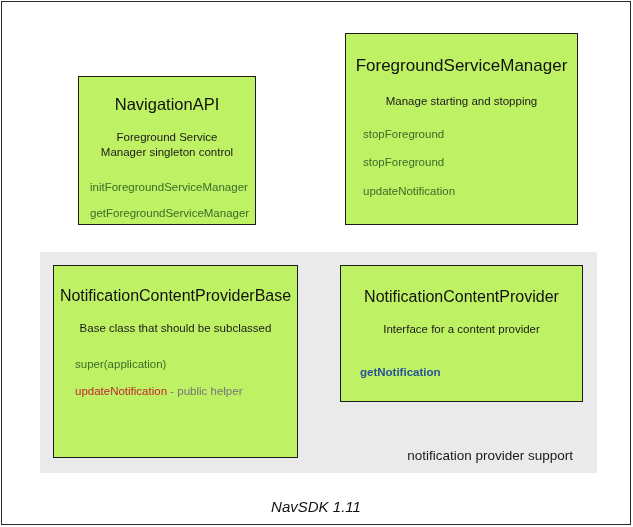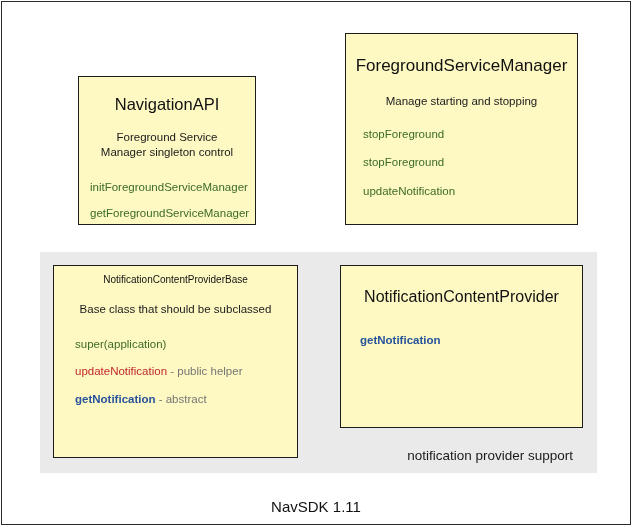--- a/index.html
+++ b/index.html
@@ -44,21 +44,21 @@
     position: absolute;
     right: 24px;
     bottom: 10px;
     font-size: 13.5px;
     color: #1a1a1a;
     white-space: nowrap;
   }
   
   .class-box {
     position: absolute;
-    background: #fef9c3;
+    background: #bef264;
     border: 1.5px solid #1c1c1c;
     box-sizing: border-box;
     text-align: center;
   }
   .class-title {
     font-size: 16.5px;
     color: #111111;
     line-height: 1.15;
     white-space: nowrap;
   }
@@ -93,41 +93,42 @@
     left: 343px; top: 31px; width: 233px; height: 192px;
   }
   #box-foreground-service-manager .class-title { margin-top: 22px; font-size: 17px; }
   #box-foreground-service-manager .class-desc  { margin-top: 18px; }
   #box-foreground-service-manager .members     { margin-top: 20px; padding-left: 17px; }
   #box-foreground-service-manager .member      { margin-bottom: 17px; }
 
   #box-notification-content-provider-base {
     left: 51px; top: 263px; width: 245px; height: 193px;
   }
-  #box-notification-content-provider-base .class-title { margin-top: 8px; font-size: 10px; }
+  #box-notification-content-provider-base .class-title { margin-top: 21px; font-size: 16px; }
   #box-notification-content-provider-base .class-desc  { margin-top: 16px; }
   #box-notification-content-provider-base .members     { margin-top: 22px; padding-left: 21px; }
   #box-notification-content-provider-base .member      { margin-bottom: 16px; }
 
   #box-notification-content-provider {
-    left: 338px; top: 263px; width: 243px; height: 163px;
+    left: 338px; top: 263px; width: 243px; height: 137px;
   }
   #box-notification-content-provider .class-title { margin-top: 22px; font-size: 16px; }
   #box-notification-content-provider .class-desc  { margin-top: 16px; }
   #box-notification-content-provider .members     { margin-top: 29px; padding-left: 19px; }
   #box-notification-content-provider .member      { margin-bottom: 12px; }
 
   .footer-label {
     position: absolute;
     left: 0;
     right: 0;
     top: 496px;
     text-align: center;
     font-size: 15px;
     color: #111111;
+    font-style: italic;
   }
 </style>
 </head>
 <body>
 
 <div id="canvas">
   <div class="outer-frame">
 
     <div class="group-panel">
       <div class="group-caption">notification provider support</div>
@@ -172,28 +173,28 @@
       <div class="class-desc">
         <div>Base class that should be subclassed</div>
       </div>
       <div class="members">
         <div class="member">
           <span class="m-green">super(application)</span><span class="m-note"></span>
         </div>
         <div class="member">
           <span class="m-red">updateNotification</span><span class="m-note"> - public helper</span>
         </div>
-        <div class="member">
-          <span class="m-blue">getNotification</span><span class="m-note"> - abstract</span>
-        </div>
       </div>
     </div>
 
     <div class="class-box" id="box-notification-content-provider">
       <div class="class-title">NotificationContentProvider</div>
+      <div class="class-desc">
+        <div>Interface for a content provider</div>
+      </div>
       <div class="members">
         <div class="member">
           <span class="m-blue">getNotification</span><span class="m-note"></span>
         </div>
       </div>
     </div>
 
     <div class="footer-label">NavSDK 1.11</div>
 
   </div>

